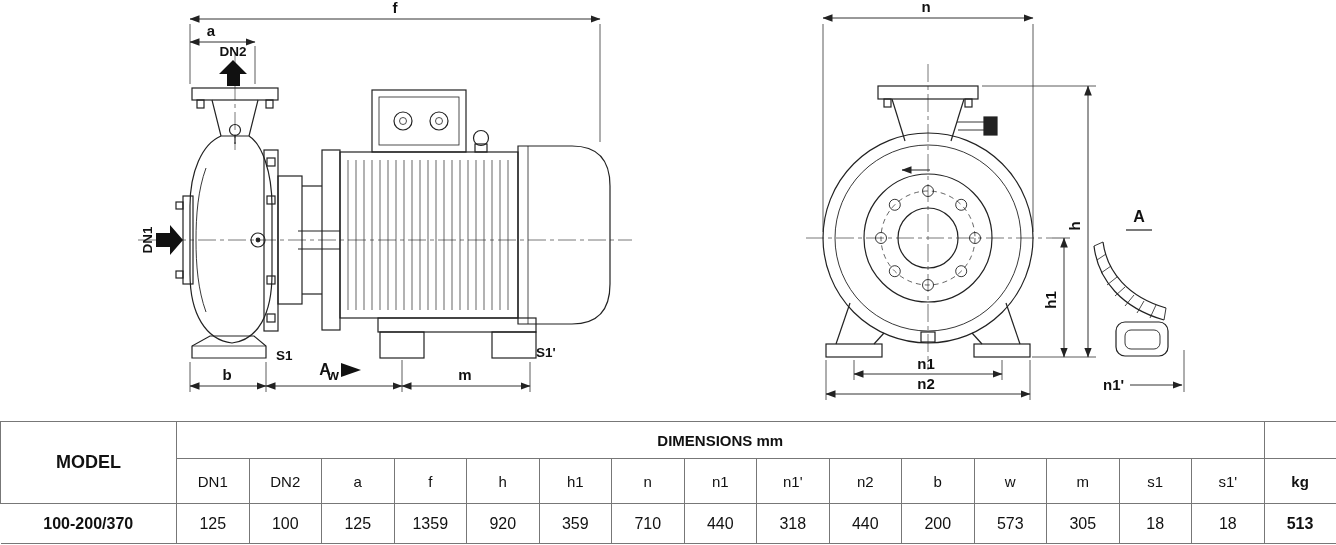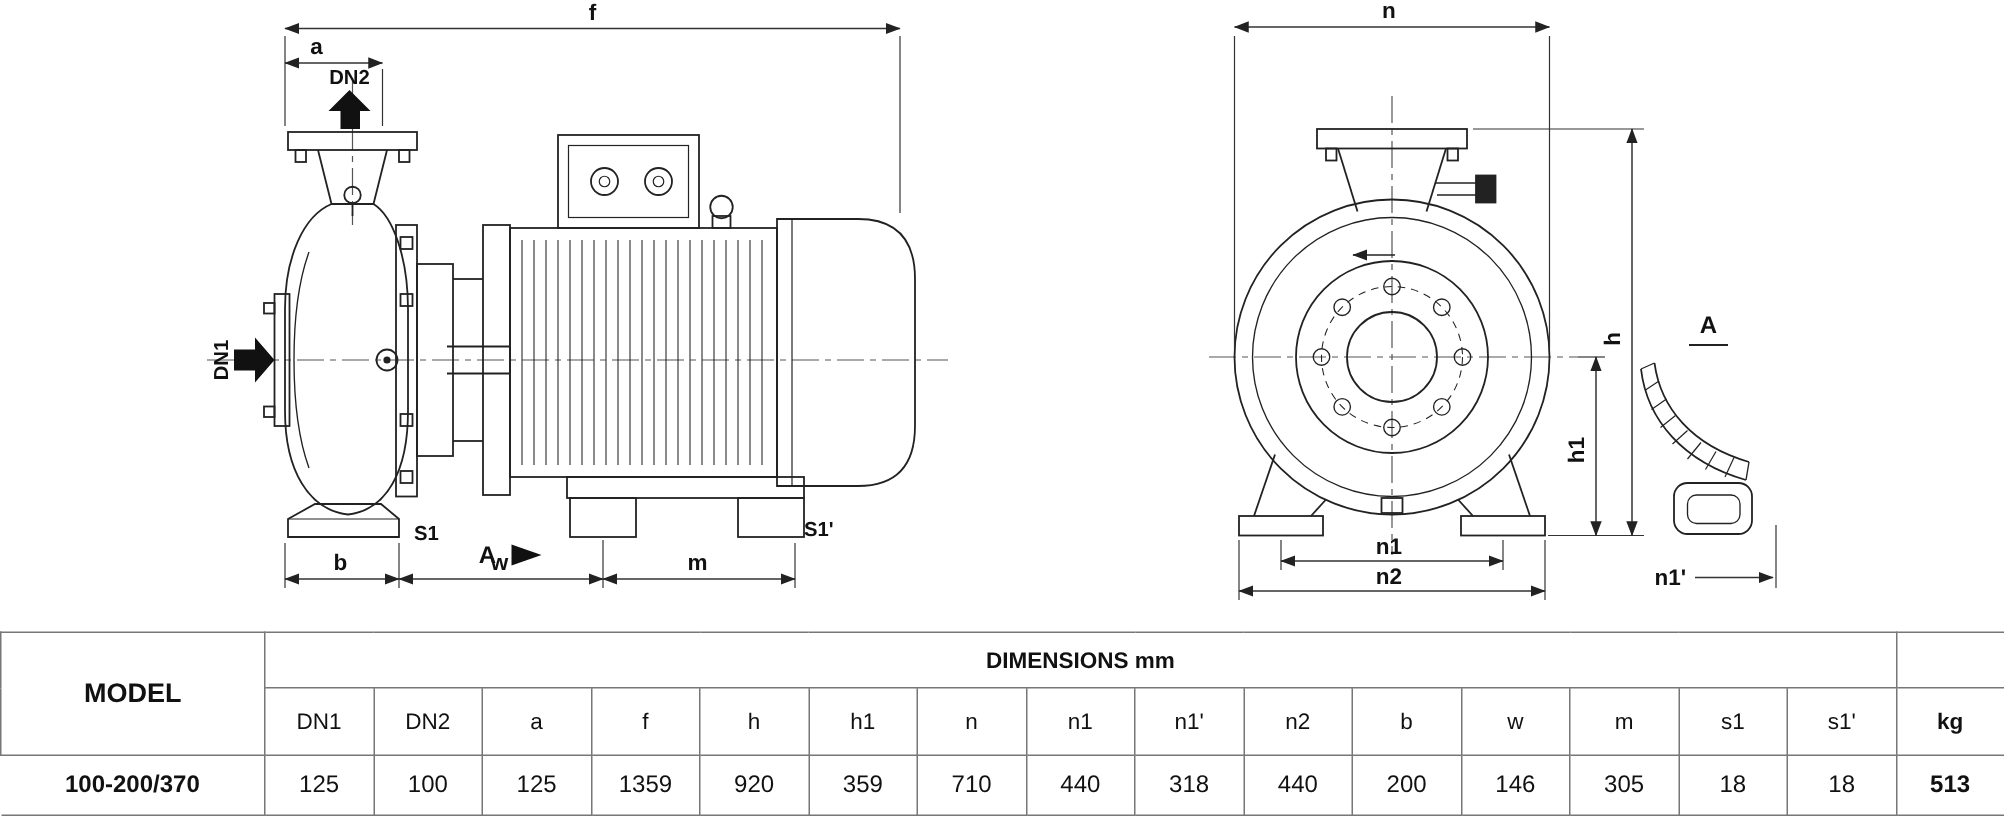--- a/index.html
+++ b/index.html
@@ -291,21 +291,21 @@
         <td>100</td>
         <td>125</td>
         <td>1359</td>
         <td>920</td>
         <td>359</td>
         <td>710</td>
         <td>440</td>
         <td>318</td>
         <td>440</td>
         <td>200</td>
-        <td>146</td>
+        <td>573</td>
         <td>305</td>
         <td>18</td>
         <td>18</td>
         <td class="b">513</td>
       </tr>
     </tbody>
   </table>
 
 </div>
 

